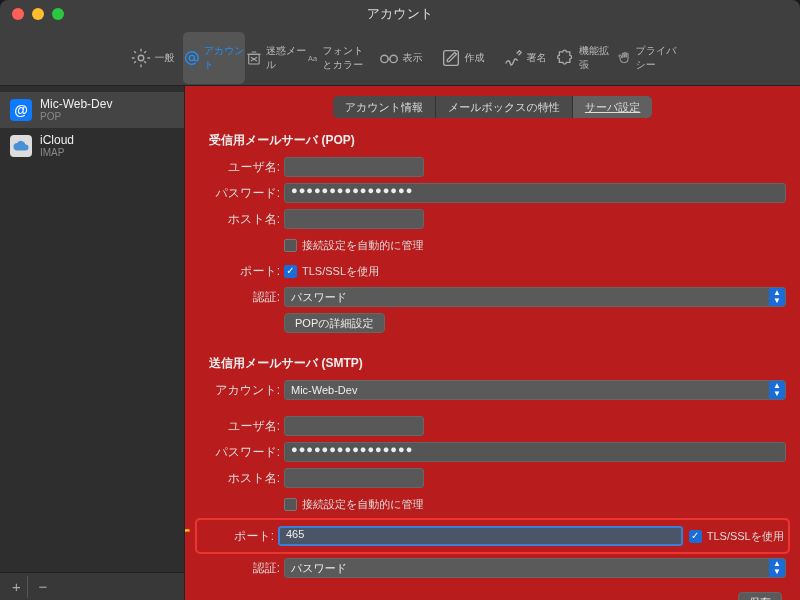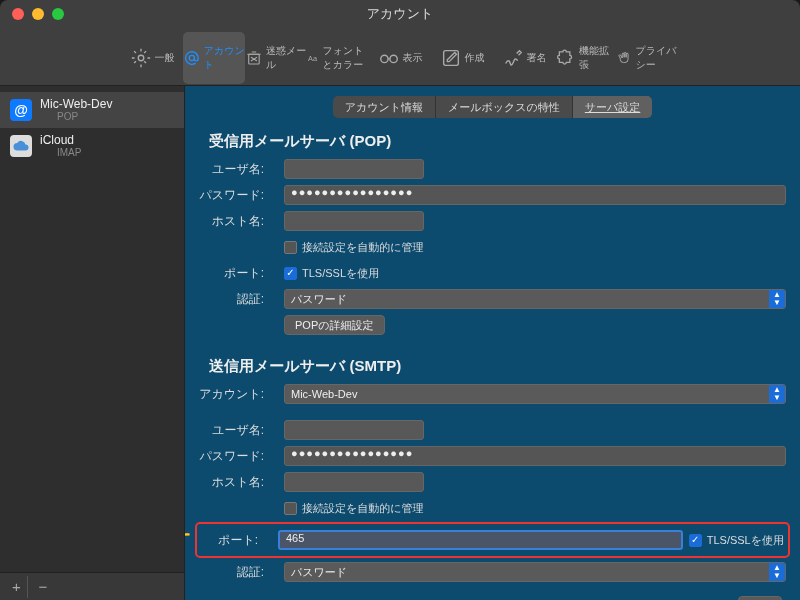--- a/index.html
+++ b/index.html
@@ -20,33 +20,33 @@
 .content { flex: 1; display: flex; background: #333; overflow: hidden; }
 .sidebar { width: 185px; background: #2e2e2e; border-right: 1px solid #222; display: flex; flex-direction: column; }
 .acct-list { flex: 1; padding: 6px 0; }
 .acct-item { padding: 6px 10px; display: flex; align-items: center; gap: 8px; cursor: pointer; }
 .acct-item.sel { background: #444; }
 .acct-icon { width: 22px; height: 22px; border-radius: 4px; display: flex; align-items: center; justify-content: center; font-size: 14px; }
 .ai-blue { background: #0d7aff; color: white; font-weight: bold; }
 .ai-cloud { background: #ddd; color: #666; overflow:hidden; }
 .acct-txt { display: flex; flex-direction: column; line-height: 1.1; }
 .acct-txt .nm { color: #eee; font-size: 12px; }
-.acct-txt .tp { color: #888; font-size: 10px; margin-left: 17px; }
+.acct-txt .tp { color: #888; font-size: 10px; }
 .sb-foot { height: 28px; background: #383838; border-top: 1px solid #222; display: flex; align-items: center; padding: 0 6px; gap: 4px; }
 .sb-foot .pm { width: 22px; height: 22px; display: flex; align-items: center; justify-content: center; color: #aaa; font-size: 15px; cursor: pointer; border-right: 1px solid #555; }
 .sb-foot .pm:last-child { border-right:none; }
-.main { flex: 1; background: #0c4a6e; overflow-y: auto; padding: 10px 14px 10px 14px; font-size: 12px; }
+.main { flex: 1; background: #b91c1c; overflow-y: auto; padding: 10px 14px 10px 14px; font-size: 12px; }
 .tabs { display: flex; justify-content: center; margin-bottom: 14px; }
 .segctrl { display: inline-flex; background: #4a4a4a; border-radius: 5px; overflow: hidden; height: 22px; }
 .seg { padding: 0 12px; line-height: 22px; font-size: 11px; color: #ddd; border-right: 1px solid #333; cursor: pointer; }
 .seg:last-child { border-right: none; }
 .seg.active { background: #606060; text-decoration: underline; }
-.section-hdr { font-size: 15px; color: #eee; font-weight: 600; margin: 4px 0 6px 10px; }
+.section-hdr { font-size: 12px; color: #eee; font-weight: 600; margin: 4px 0 6px 10px; }
 .row { display: flex; align-items: center; margin: 2px 0; min-height: 24px; }
-.lbl-col { width: 85px; text-align: right; padding-right: 20px; color: #ddd; font-size: 12px; }
+.lbl-col { width: 85px; text-align: right; padding-right: 4px; color: #ddd; font-size: 12px; }
 .fld-col { flex: 1; display: flex; align-items: center; gap: 6px; }
 .input, .select { background: #555; border: 1px solid #666; border-radius: 3px; height: 20px; color: #eee; padding: 0 6px; font-size: 11px; }
 .input { flex: 1; }
 .input.fixed { flex: none; width: 140px; }
 .input.focus { border: 2px solid #3a7fd9; background: #4a5568; }
 .select { flex: 1; position: relative; background: #5a5a5a; display:flex; align-items:center; }
 .select::after { content: ""; position: absolute; right: 0; top: 0; width: 16px; height: 100%; background: #1a6dd9; border-radius: 0 3px 3px 0; }
 .select .arrows { position: absolute; right: 4px; top: 1px; font-size: 8px; line-height: 8px; color: white; z-index: 1; }
 .chk { display: flex; align-items: center; gap: 5px; color: #ddd; font-size: 11px; }
 .chkbox { width: 13px; height: 13px; border: 1px solid #777; border-radius: 2px; background: #555; display: inline-flex; align-items: center; justify-content: center; }

